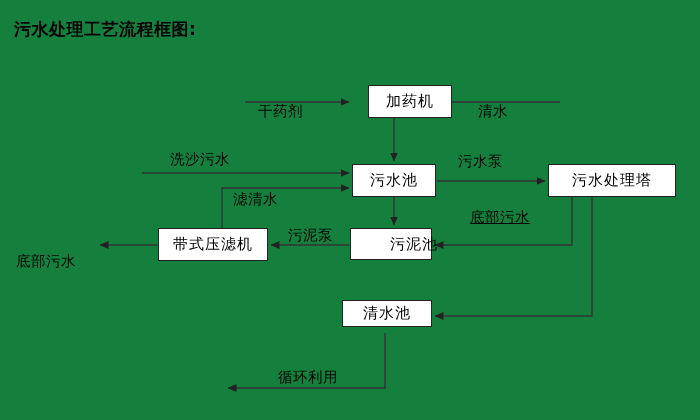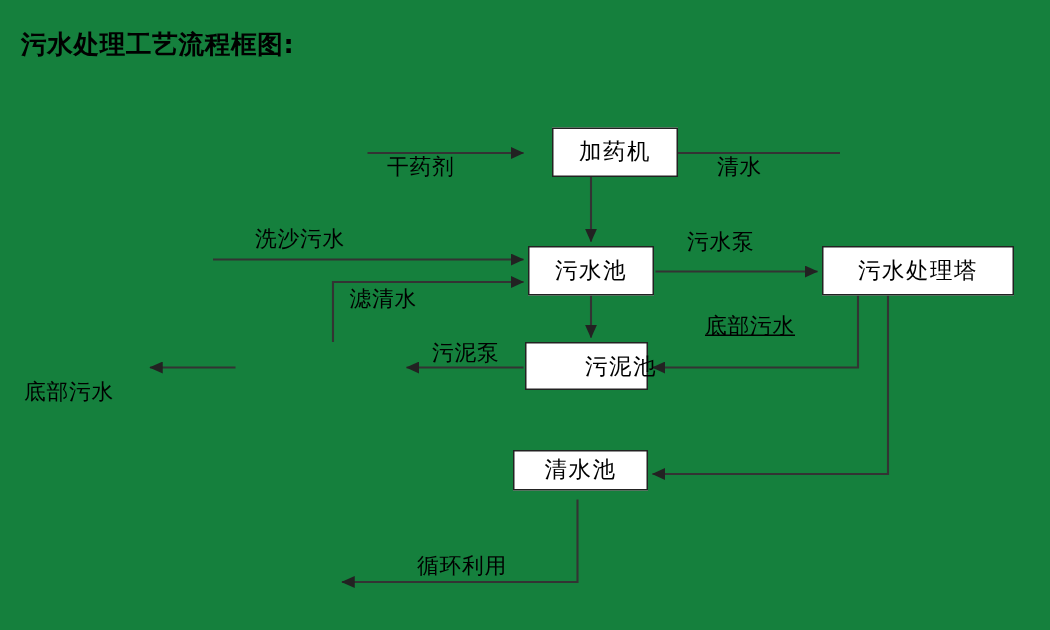--- a/index.html
+++ b/index.html
@@ -116,20 +116,23 @@
   </div>
 
   <div class="node" style="left:548px; top:164px; width:128px; height:33px;">
     <span>污水处理塔</span>
   </div>
 
   <div class="node" style="left:352px; top:164px; width:84px; height:33px;">
     <span>污水池</span>
   </div>
 
+  <div class="node" style="left:158px; top:228px; width:110px; height:33px;">
+    <span>带式压滤机</span>
+  </div>
 
   <div class="node" style="left:350px; top:228px; width:82px; height:32px;padding-left:46px;">
     <span>污泥池</span>
   </div>
 
   <div class="node" style="left:342px; top:300px; width:90px; height:27px;">
     <span>清水池</span>
   </div>
 
   <div class="term-label" style="left:258px; top:82px;">干药剂</div>

